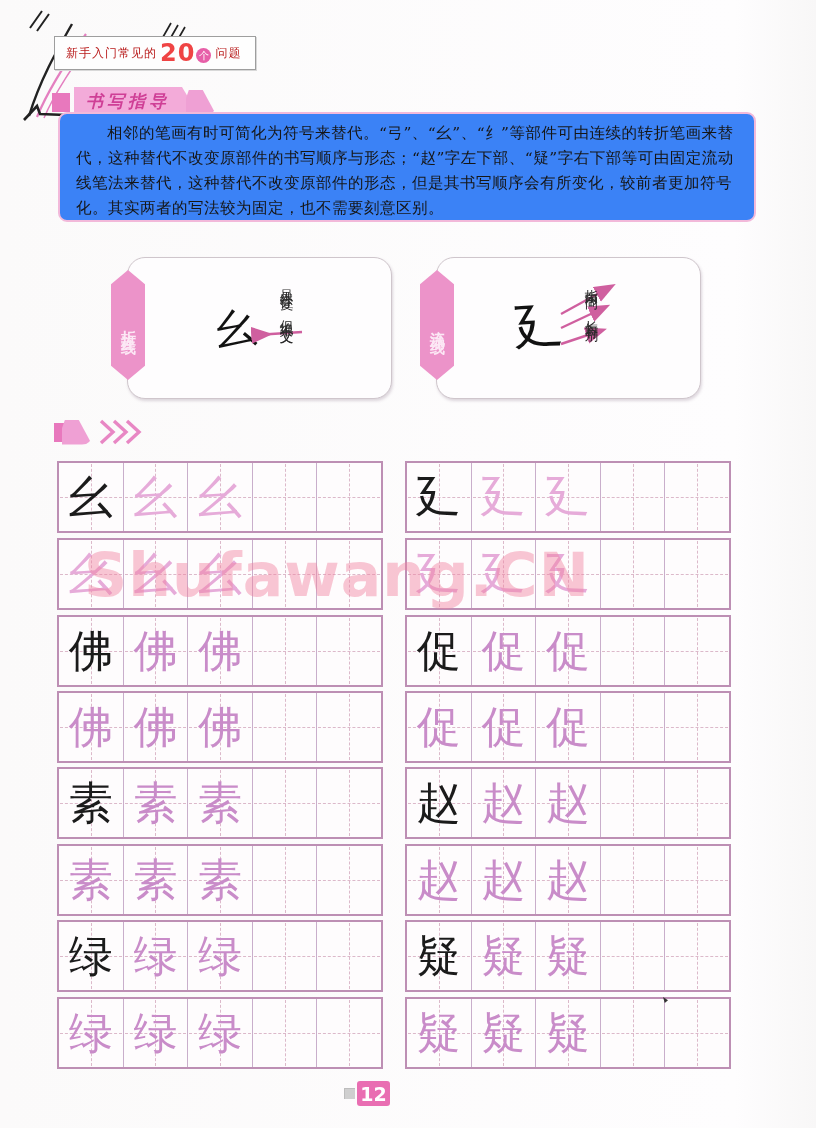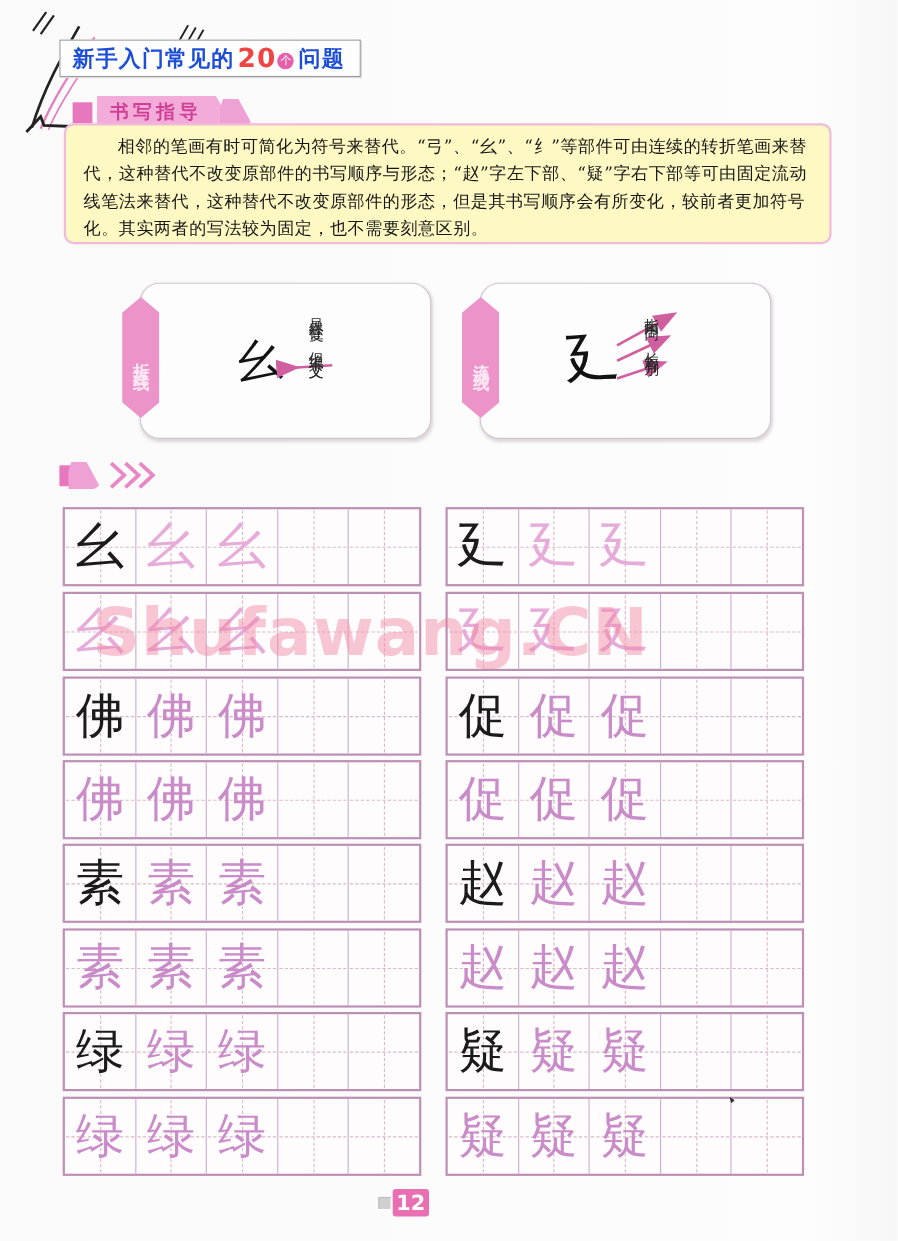--- a/index.html
+++ b/index.html
@@ -9,48 +9,48 @@
     font-family:"DejaVu Sans",sans-serif;color:#1b1b1b;
   }
   .abs{position:absolute;}
 
   
   .title-box{
     left:54px;top:36px;height:32px;display:inline-flex;align-items:center;
     padding:0 14px 0 11px;border:1px solid #9e9e9e;background:#fefefe;
     box-shadow:1px 1px 0 #d8d8d8;
   }
-  .title-prefix,.title-suffix{font-size:20px;font-weight:bold;letter-spacing:1px;color:#1d4ed8;}
+  .title-prefix,.title-suffix{font-size:12px;font-weight:normal;letter-spacing:1px;color:#b91c1c;}
   .title-number{font-size:24px;font-weight:bold;color:#ef4444;margin:0 1px 0 3px;letter-spacing:1px;}
   .title-circle{
     width:15px;height:15px;border-radius:50%;background:#e75fa8;color:#fff;
     font-size:10px;line-height:15px;text-align:center;margin:4px 4px 0 0;flex:0 0 auto;
   }
 
   
   .sec-label{display:flex;align-items:center;height:26px;}
   .sec-label .sq{width:18px;height:19px;background:#e878bd;margin-right:4px;}
   .sec-label .tab{
     background:#f3abd9;color:#cf3f96;font-weight:bold;font-size:17px;letter-spacing:4px;
     padding:3px 30px 4px 12px;clip-path:polygon(0 0,calc(100% - 18px) 0,100% 100%,0 100%);
     white-space:nowrap;
   }
   .sec-label .tail{
     width:30px;height:25px;background:#efa0d4;margin-left:-14px;
     clip-path:polygon(10% 0,55% 0,100% 100%,45% 100%,0 100%,0 35%);
     border-radius:0 10px 10px 0;
   }
-  .guide-label{left:66px;top:89px;}
+  .guide-label{left:52px;top:89px;font-style:italic;}
   .practice-label{left:54px;top:419px;}
   .chevrons{margin-left:6px;}
 
   
   .guide-box{
     left:58px;top:112px;width:698px;height:110px;box-sizing:border-box;
-    border:2px solid #f2b9da;border-radius:9px;background:#fef9c3;
+    border:2px solid #f2b9da;border-radius:9px;background:#3b82f6;
     padding:7px 16px 0 16px;
   }
   .guide-box p{
     margin:0;font-family:"DejaVu Serif",serif;font-size:15.5px;line-height:25px;
     letter-spacing:0.5px;text-indent:2em;color:#161616;
   }
 
   
   .ex-box{
     top:257px;width:263px;height:140px;background:#fefdfe;

